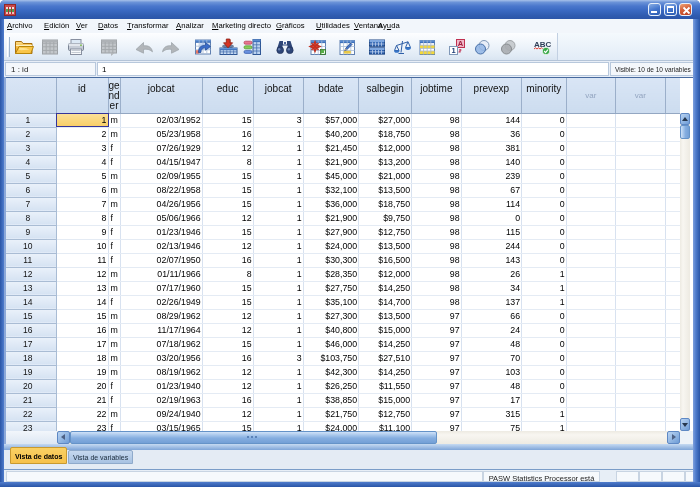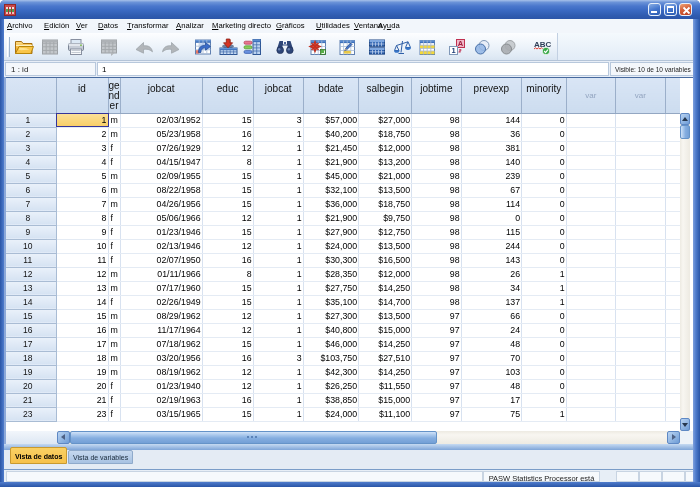--- a/index.html
+++ b/index.html
@@ -738,20 +738,36 @@
             <td class="d">$38,850</td>
             <td class="d">$15,000</td>
             <td class="d">97</td>
             <td class="d">17</td>
             <td class="d">0</td>
             <td class="e"></td>
             <td class="e"></td>
             <td class="stub"></td>
           </tr>
           <tr>
+            <td class="num">22</td>
+            <td class="d ">22</td>
+            <td class="d l">m</td>
+            <td class="d">09/24/1940</td>
+            <td class="d">12</td>
+            <td class="d">1</td>
+            <td class="d">$21,750</td>
+            <td class="d">$12,750</td>
+            <td class="d">97</td>
+            <td class="d">315</td>
+            <td class="d">1</td>
+            <td class="e"></td>
+            <td class="e"></td>
+            <td class="stub"></td>
+          </tr>
+          <tr>
             <td class="num">23</td>
             <td class="d ">23</td>
             <td class="d l">f</td>
             <td class="d">03/15/1965</td>
             <td class="d">15</td>
             <td class="d">1</td>
             <td class="d">$24,000</td>
             <td class="d">$11,100</td>
             <td class="d">97</td>
             <td class="d">75</td>

